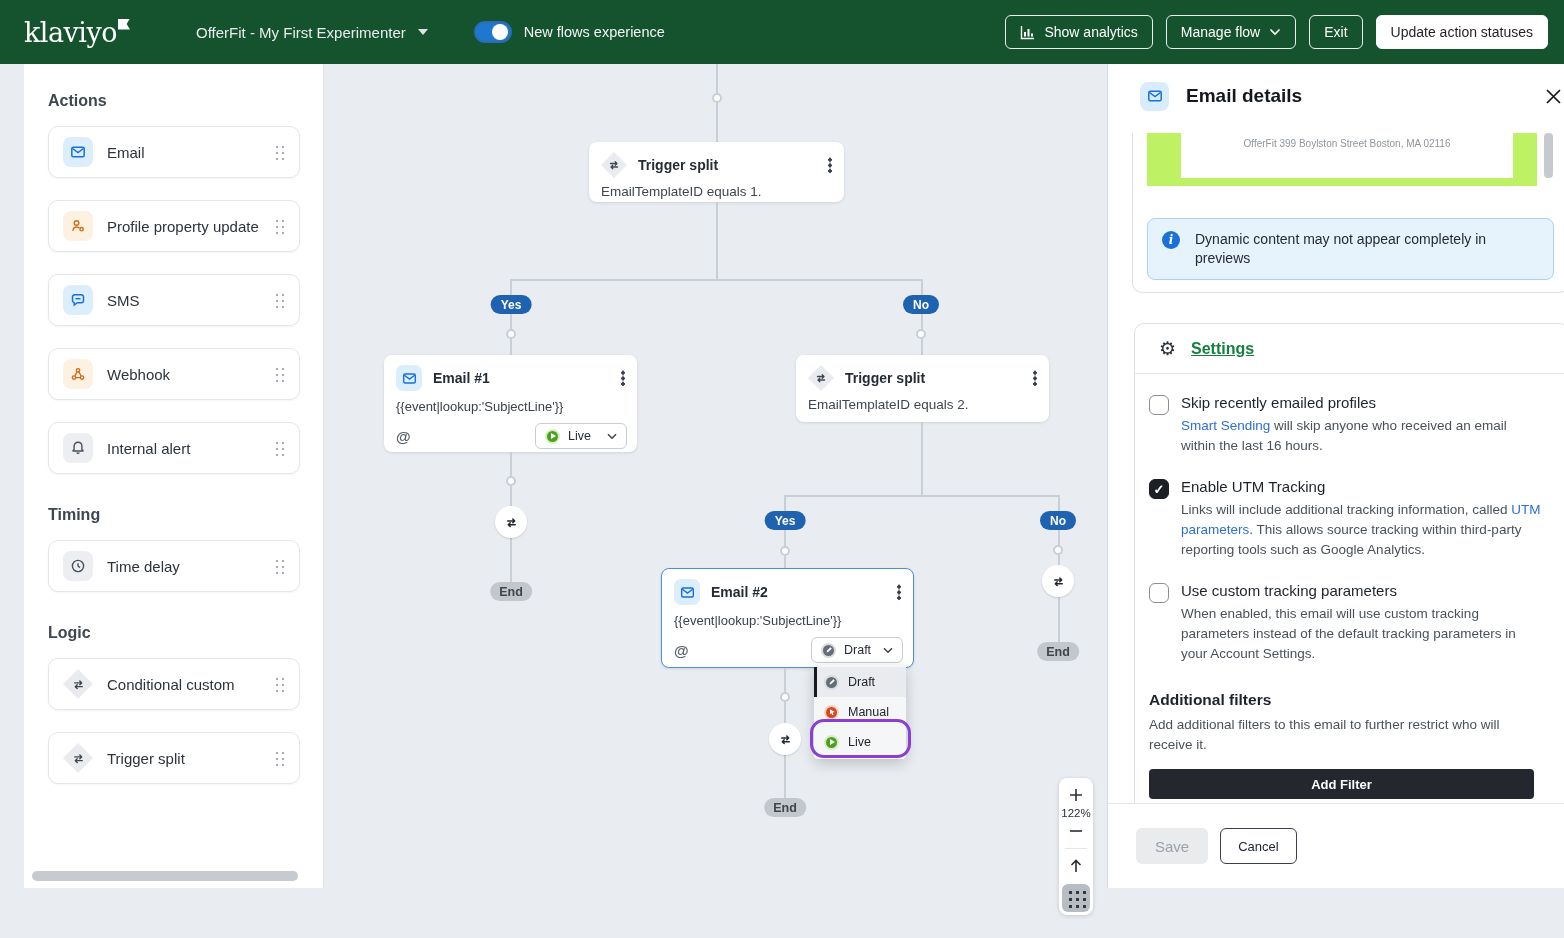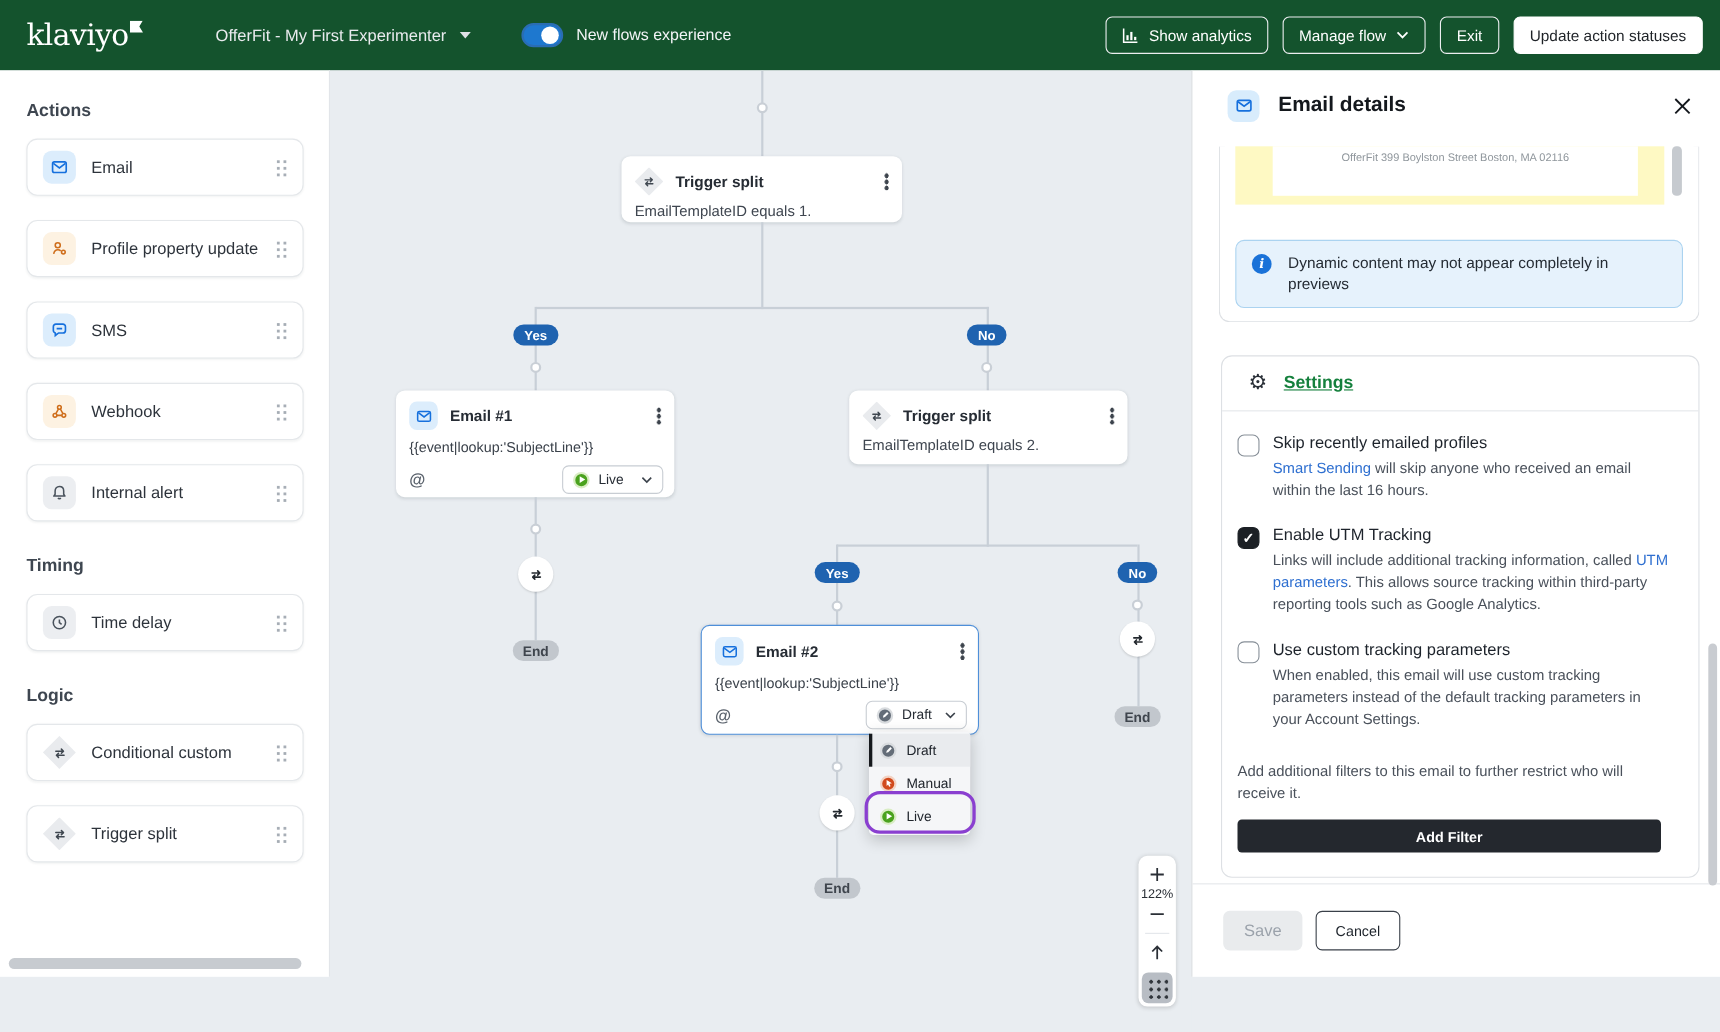--- a/index.html
+++ b/index.html
@@ -16,21 +16,21 @@
   .toggle-group { margin-left:46px; display:flex; align-items:center; gap:12px; color:#f2f4f6; font-size:14.5px; }
   .toggle { width:38px; height:22px; border-radius:11px; background:#1e78cf; position:relative; cursor:pointer; border:2px solid #2a6db3; }
   .toggle-knob { position:absolute; right:2px; top:1px; width:16px; height:16px; border-radius:50%; background:#fff; }
   .topbar-right { margin-left:auto; display:flex; align-items:center; gap:13px; }
   .tb-btn { height:34px; display:flex; align-items:center; gap:9px; padding:0 14px; border:1px solid #eceef0;
     border-radius:6px; background:transparent; color:#fff; font-size:14px; cursor:pointer; font-family:inherit; }
   .tb-btn.primary { background:#fff; color:#1e2227; border-color:#fff; }
   .tb-btn svg { display:block; }
 
   
-  .main { display:flex; height:824px; }
+  .main { display:flex; height:824px;margin-left:24px; }
 
   
   .sidebar { width:300px; background:#fff; border-right:1px solid #e2e5e9; padding:28px 23px 0 24px; position:relative; flex:none; }
   .side-heading { font-size:16px; font-weight:700; color:#3e4650; margin-bottom:16px; }
   .side-heading + .side-card, .side-card + .side-card { }
   .side-card { height:52px; border:1px solid #e4e7ea; border-radius:10px; background:#fff; display:flex; align-items:center;
     gap:14px; padding:0 14px; margin-bottom:22px; box-shadow:0 1px 2px rgba(20,30,40,.05); cursor:grab; }
   .side-card .label { font-size:15px; color:#2d333b; }
   .icon-box { width:30px; height:30px; border-radius:8px; display:flex; align-items:center; justify-content:center; flex:none; }
   .icon-box.blue { background:#dcedfc; color:#1670dd; }
@@ -91,21 +91,21 @@
   
   .panel { width:481px; background:#fff; border-left:1px solid #d8dbdf; display:flex; flex-direction:column; position:relative; flex:none; }
   .panel-header { height:64px; display:flex; align-items:center; gap:17px; padding:0 26px 0 32px; flex:none; }
   .panel-title-icon { width:29px; height:29px; border-radius:8px; background:#d8ecfc; color:#1670dd;
     display:flex; align-items:center; justify-content:center; }
   .panel-title { font-size:19px; font-weight:700; color:#14181d; }
   .close-btn { margin-left:auto; background:none; border:none; color:#14181d; cursor:pointer; display:flex; }
   .panel-scroll { flex:1; padding-top:5px; overflow:hidden; }
   .preview-card { margin:0 19px 0 24px; border:1px solid #dde0e4; border-top:none; border-radius:0 0 10px 10px;
     padding:0 14px 12px; position:relative; }
-  .email-preview { height:53px; background:#fef9c3; position:relative; margin-right:17px; }
+  .email-preview { height:53px; background:#bef264; position:relative; margin-right:17px; }
   .ep-white { position:absolute; left:34px; right:24px; top:0; bottom:8px; background:#fff; text-align:center; }
   .ep-address { font-size:10px; color:#8f969c; padding-top:5px; }
   .pv-thumb { position:absolute; right:15px; top:0; width:9px; height:45px; border-radius:4px; background:#c6cacf; }
   .info-alert { margin-top:32px; background:#e6f2fc; border:1px solid #abd3f0; border-radius:8px; padding:11px 14px;
     display:flex; gap:15px; font-size:14px; line-height:19px; color:#242b33; }
   .info-icon { width:18px; height:18px; border-radius:50%; background:#1a72d8; color:#fff; font-size:12px; font-weight:700;
     display:flex; align-items:center; justify-content:center; flex:none; margin-top:1px; font-family:"DejaVu Serif", serif; font-style:italic; }
   .settings-card { margin:30px 19px 0 26px; border:1px solid #dde0e4; border-radius:10px; }
   .settings-head { display:flex; align-items:center; gap:15px; padding:15px 24px; border-bottom:1px solid #e4e7ea; }
   .settings-title { font-size:16px; font-weight:700; color:#15803d;text-decoration:underline; }
@@ -515,20 +515,21 @@
 
           <div class="opt">
             <span class="checkbox" data-checked="false"></span>
             <div>
               <div class="opt-label">Use custom tracking parameters</div>
               <div class="opt-desc"><span>When enabled, this email will use custom tracking parameters instead of the default tracking parameters in your Account Settings.</span><span class="link"></span><span></span></div>
             </div>
           </div>
 
           <div class="add-filters">
+            <div class="add-title">Additional filters</div>
             <div class="add-desc">Add additional filters to this email to further restrict who will receive it.</div>
             <button class="add-btn">Add Filter</button>
           </div>
 
         </div>
       </div>
     </div>
 
     <div class="panel-footer">
       <button class="save-btn">Save</button>

